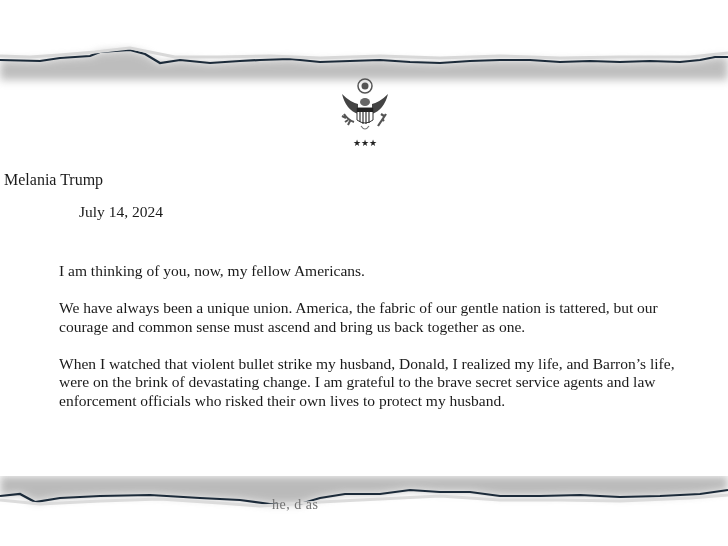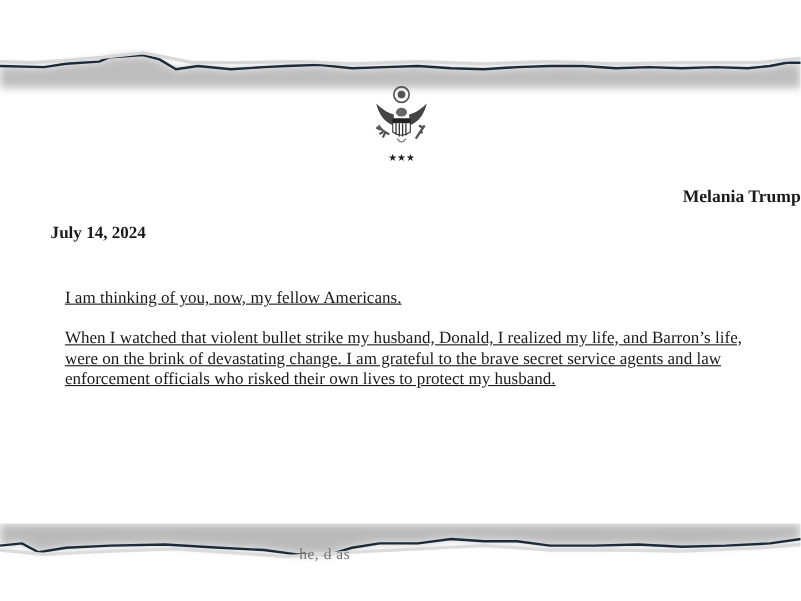--- a/index.html
+++ b/index.html
@@ -30,44 +30,42 @@
       left: 336px;
       top: 74px;
       width: 58px;
       height: 76px;
     }
     .title {
       position: absolute;
       left: 0;
       width: 728px;
       top: 171px;
-      text-align: right;
-      font-weight: bold;
+      text-align: left;
+      font-weight: normal;
       font-size: 16px;
-      padding-left: 16px;
+      padding-left: 4px;
       box-sizing: border-box;
     }
     .date {
       position: absolute;
-      left: 46px;
+      left: 79px;
       top: 203px;
       font-size: 15.5px;
-      font-weight: bold;
     }
     .body-text {
       position: absolute;
       left: 59px;
       top: 262px;
       width: 640px;
       font-size: 15.5px;
       line-height: 18.5px;
     }
     .body-text p {
       margin: 0 0 18.5px 0;
-      text-decoration: underline;
     }
     .fragment {
       position: absolute;
       left: 272px;
       top: 497px;
       font-size: 14px;
       color: #737373;
       letter-spacing: 0.5px;
     }
   </style>
@@ -106,20 +104,21 @@
     <text x="29" y="72" text-anchor="middle" font-size="9" fill="#222" font-family="DejaVu Sans, sans-serif">★★★</text>
   </svg>
 </div>
 
 <div class="title">Melania Trump</div>
 
 <div class="date">July 14, 2024</div>
 
 <div class="body-text">
   <p>I am thinking of you, now, my fellow Americans.</p>
+  <p>We have always been a unique union.  America, the fabric of our gentle nation is tattered, but our courage and common sense must ascend and bring us back together as one.</p>
   <p>When I watched that violent bullet strike my husband, Donald, I realized my life, and Barron’s life, were on the brink of devastating change.  I am grateful to the brave secret service agents and law enforcement officials who risked their own lives to protect my husband.</p>
 </div>
 
 <div class="torn-bottom">
   <svg width="728" height="50" viewBox="0 0 728 50" xmlns="http://www.w3.org/2000/svg">
     <defs>
       <filter id="blurBot" x="-5%" y="-50%" width="110%" height="200%">
         <feGaussianBlur stdDeviation="4"></feGaussianBlur>
       </filter>
     </defs>

